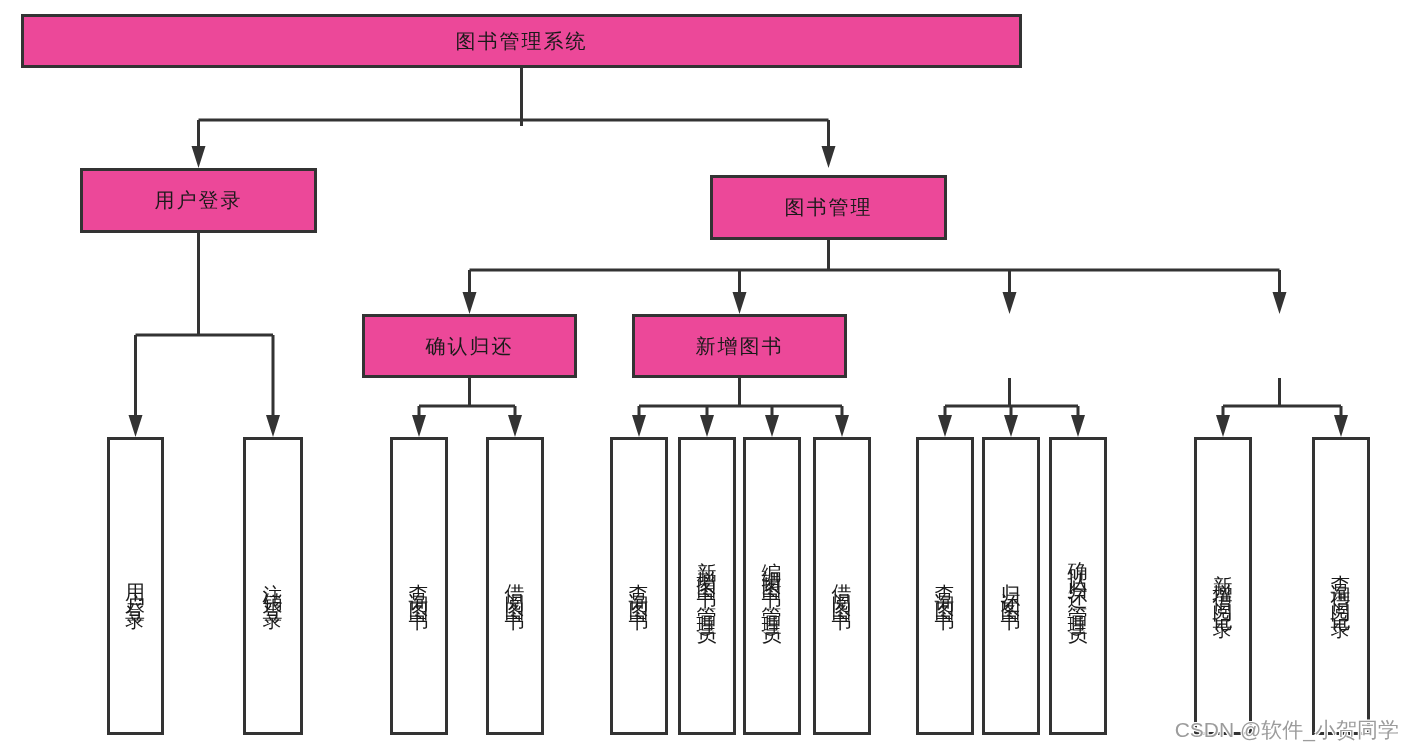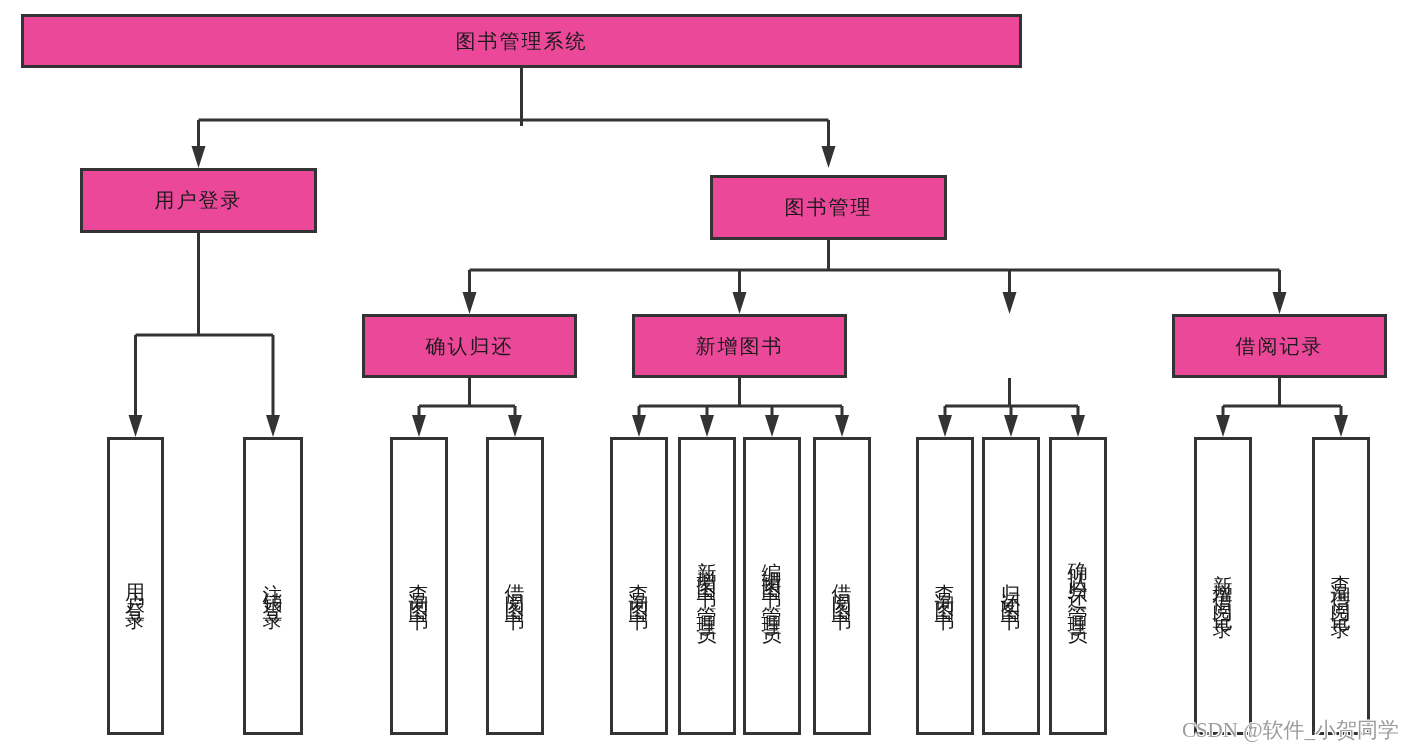--- a/index.html
+++ b/index.html
@@ -22,21 +22,20 @@
   }
   .vtext {
     writing-mode:vertical-rl; text-orientation:mixed;
     font-size:20px; line-height:1; letter-spacing:9px; color:var(--text);
     white-space:nowrap;
   }
   .watermark {
     position:absolute; right:6px; bottom:3px; z-index:5;
     font-size:21px; color:var(--wm);
     text-shadow:1px 1px 0 #fff,-1px -1px 0 #fff,1px -1px 0 #fff,-1px 1px 0 #fff;
-    font-family:Liberation Serif, serif;
   }
 </style>
 </head>
 <body>
 
 <div id="canvas">
 
   <svg id="wires" width="1405" height="747" viewBox="0 0 1405 747">
     <path fill="none" stroke="currentColor" stroke-width="3" d="M521.5 68V126 M198.5 120H828.5 M198.5 120V148 M828.5 120V148
              M198.5 233V335 M135.5 335H273 M135.5 335V417 M273 335V417
@@ -66,23 +65,20 @@
   </div>
   <div class="hbox" style="left:710px;top:175px;width:237px;height:65px">
     <span>图书管理</span>
   </div>
 
   <div class="hbox" style="left:362px;top:314px;width:215px;height:64px">
     <span>确认归还</span>
   </div>
   <div class="hbox" style="left:632px;top:314px;width:215px;height:64px">
     <span>新增图书</span>
-  </div>
-  <div class="hbox" style="left:1172px;top:314px;width:215px;height:64px">
-    <span>借阅记录</span>
   </div>
 
   <div class="leaf" style="left:107px;width:57px">
     <span class="vtext">用户登录</span>
   </div>
   <div class="leaf" style="left:243px;width:60px">
     <span class="vtext">注销登录</span>
   </div>
   <div class="leaf" style="left:390px;width:58px">
     <span class="vtext">查询图书</span>

